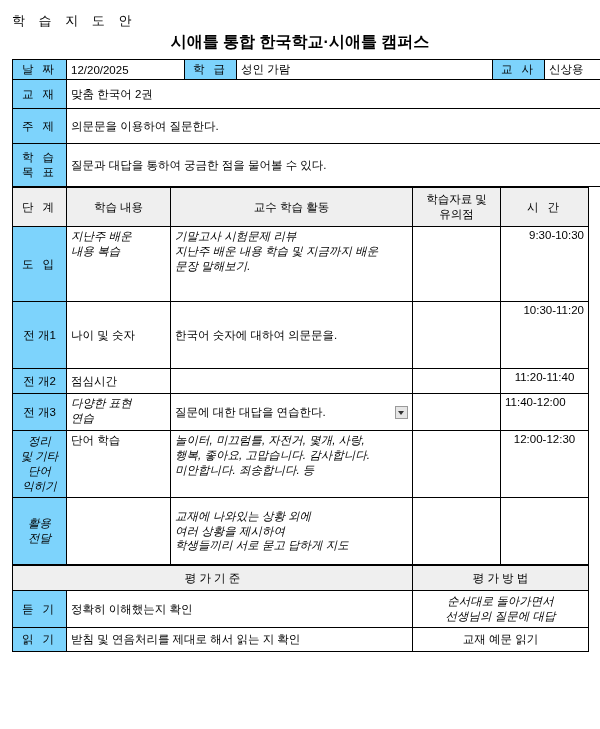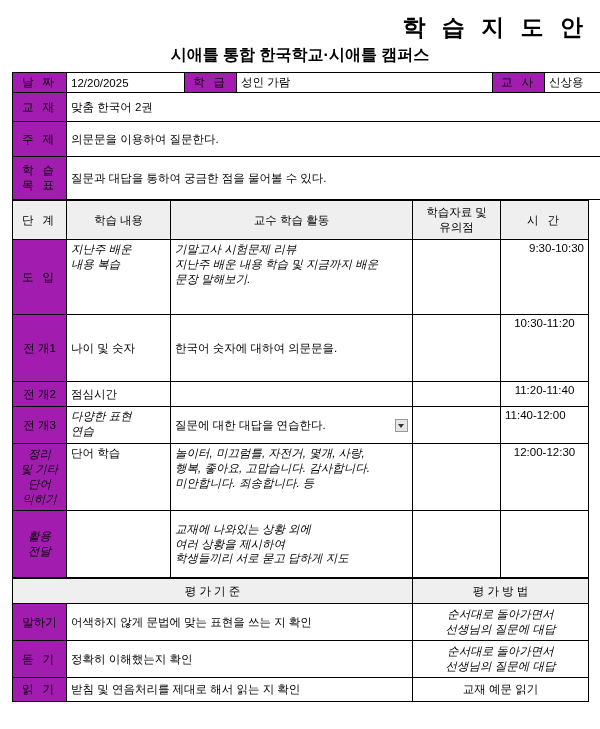--- a/index.html
+++ b/index.html
@@ -14,23 +14,23 @@
     color: #000000;
     overflow: hidden;
   }
   .page {
     width: 600px;
     height: 729px;
     box-sizing: border-box;
     padding: 8px 12px 0 12px;
   }
   .doc-title {
-    text-align: right;
-    font-size: 23px;
-    font-weight: bold;
+    text-align: left;
+    font-size: 13px;
+    font-weight: normal;
     letter-spacing: 5px;
     margin: 4px 0 2px 0;
   }
   .doc-subtitle {
     text-align: center;
     font-size: 16px;
     font-weight: bold;
     margin: 0 0 6px 0;
   }
   table.main {
@@ -38,21 +38,21 @@
     width: 576px;
     table-layout: fixed;
   }
   table.main td {
     border: 1px solid #000000;
     font-size: 11.5px;
     padding: 2px 4px;
     vertical-align: top;
   }
   .lbl {
-    background: #a21caf;
+    background: #7dd3fc;
     text-align: center;
     vertical-align: middle !important;
     font-size: 11.5px;
     font-weight: normal;
     margin-top: 44px;
   }
   .ctr {
     text-align: center;
     vertical-align: middle !important;
   }
@@ -166,21 +166,21 @@
         </td>
         <td></td>
         <td class="nowrapc" style="text-align:right">9:30-10:30</td>
       </tr>
 
       <tr>
         <td class="lbl" style="height:62px">전 개1</td>
         <td class="mid">나이 및 숫자</td>
         <td class="mid">한국어 숫자에 대하여 의문문을.</td>
         <td></td>
-        <td class="nowrapc" style="text-align:center">10:30-11:20</td>
+        <td class="nowrapc" style="text-align:right">10:30-11:20</td>
       </tr>
 
       <tr>
         <td class="lbl" style="height:20px">전 개2</td>
         <td class="mid">점심시간</td>
         <td class="mid"></td>
         <td></td>
         <td class="nowrapc" style="text-align:center">11:20-11:40</td>
       </tr>
 
@@ -237,28 +237,20 @@
       <col style="width:54px">
       <col style="width:346px">
       <col style="width:176px">
     </colgroup>
     <tbody>
       <tr>
         <td class="hdr" colspan="2" style="height:20px">평 가 기 준</td>
         <td class="hdr">평 가 방 법</td>
       </tr>
 
-      <tr>
-        <td class="lbl" style="height:32px">말하기</td>
-        <td class="mid">어색하지 않게 문법에 맞는 표현을 쓰는 지 확인</td>
-        <td class="ctr small-gap">
-          <div>순서대로 돌아가면서</div>
-          <div>선생님의 질문에 대답</div>
-        </td>
-      </tr>
 
       <tr>
         <td class="lbl spread2" style="height:32px">듣 기</td>
         <td class="mid">정확히 이해했는지 확인</td>
         <td class="ctr small-gap">
           <div>순서대로 돌아가면서</div>
           <div>선생님의 질문에 대답</div>
         </td>
       </tr>
 

